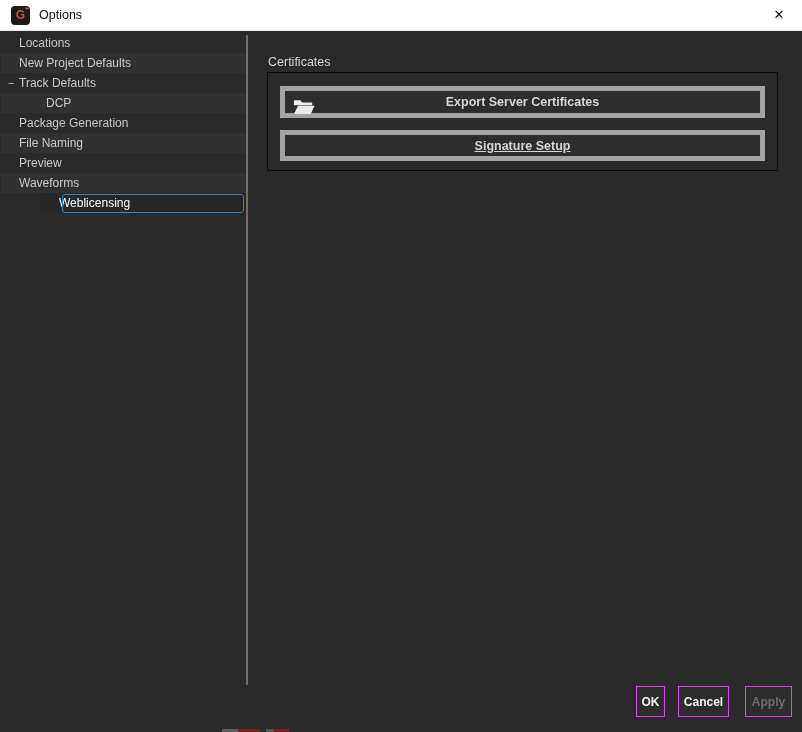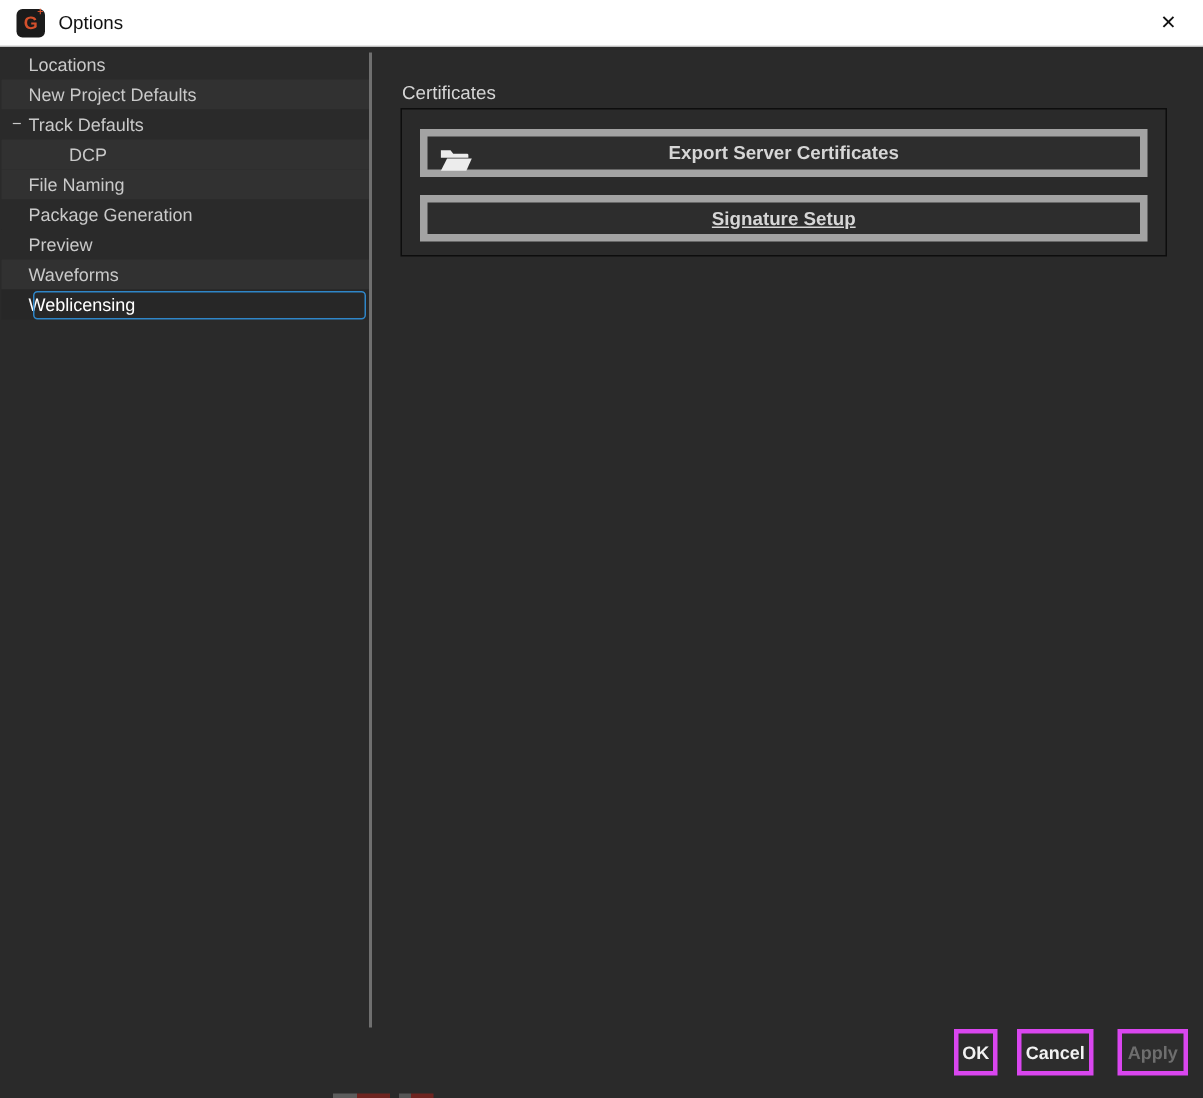--- a/index.html
+++ b/index.html
@@ -44,21 +44,21 @@
     position:relative; height:20px; line-height:20px;
     font-size:12px; color:#c9c9c9;
     padding-left:18px; background:#2a2a2a;
   }
   .tree-row.alt { background:#313131; }
   .tree-row.child { padding-left:45px; }
   .tree-row .expander {
     position:absolute; left:7px; top:0; width:12px;
     color:#c9c9c9; font-size:11px;
   }
-  .tree-row.selected { color:#ffffff; background:#272727; }
+  .tree-row.selected { color:#ffffff; background:#272727;margin-left:40px; }
   .tree-row.selected .sel-box {
     position:absolute; left:21px; right:2px; top:0.5px; bottom:0.5px;
     border:1px solid #2f86c8; border-radius:3px;
     pointer-events:none;
   }
 
   
   .divider {
     position:absolute; left:246px; top:35px; width:2px; height:650px;
     background:#6f6f6f;
@@ -81,21 +81,21 @@
   }
   .btn-export { left:280px; top:86px;  width:485px; height:32px; }
   .btn-sign   { left:280px; top:130px; width:485px; height:31px;text-decoration:underline; }
   .btn-export .folder-ic {
     position:absolute; left:8px; top:8px; width:22px; height:16px;
   }
 
   
   .footer-btn {
     position:absolute; top:686px; height:31px;
-    background:#2d2d2d; border:3px solid #d946ef;
+    background:#2d2d2d; border:1px solid #d946ef;
     color:#f2f2f2; font-weight:bold; font-size:12px;
     display:flex; align-items:center; justify-content:center;
     cursor:default;
   }
   .btn-ok     { left:636px; width:29px; }
   .btn-cancel { left:678px; width:51px; }
   .btn-apply  { left:745px; width:47px; color:#6e6e6e; }
 
   
   .edge-artifact { position:absolute; height:3px; top:729px; }
@@ -122,25 +122,25 @@
   <div class="tree-row alt">
     <span>New Project Defaults</span>
   </div>
   <div class="tree-row">
     <span class="expander">−</span>
     <span>Track Defaults</span>
   </div>
   <div class="tree-row alt child">
     <span>DCP</span>
   </div>
+  <div class="tree-row">
+    <span>Package Generation</span>
+  </div>
   <div class="tree-row alt">
     <span>File Naming</span>
-  </div>
-  <div class="tree-row">
-    <span>Package Generation</span>
   </div>
   <div class="tree-row">
     <span>Preview</span>
   </div>
   <div class="tree-row alt">
     <span>Waveforms</span>
   </div>
   <div class="tree-row selected">
     <span>Weblicensing</span>
     <span class="sel-box"></span>

